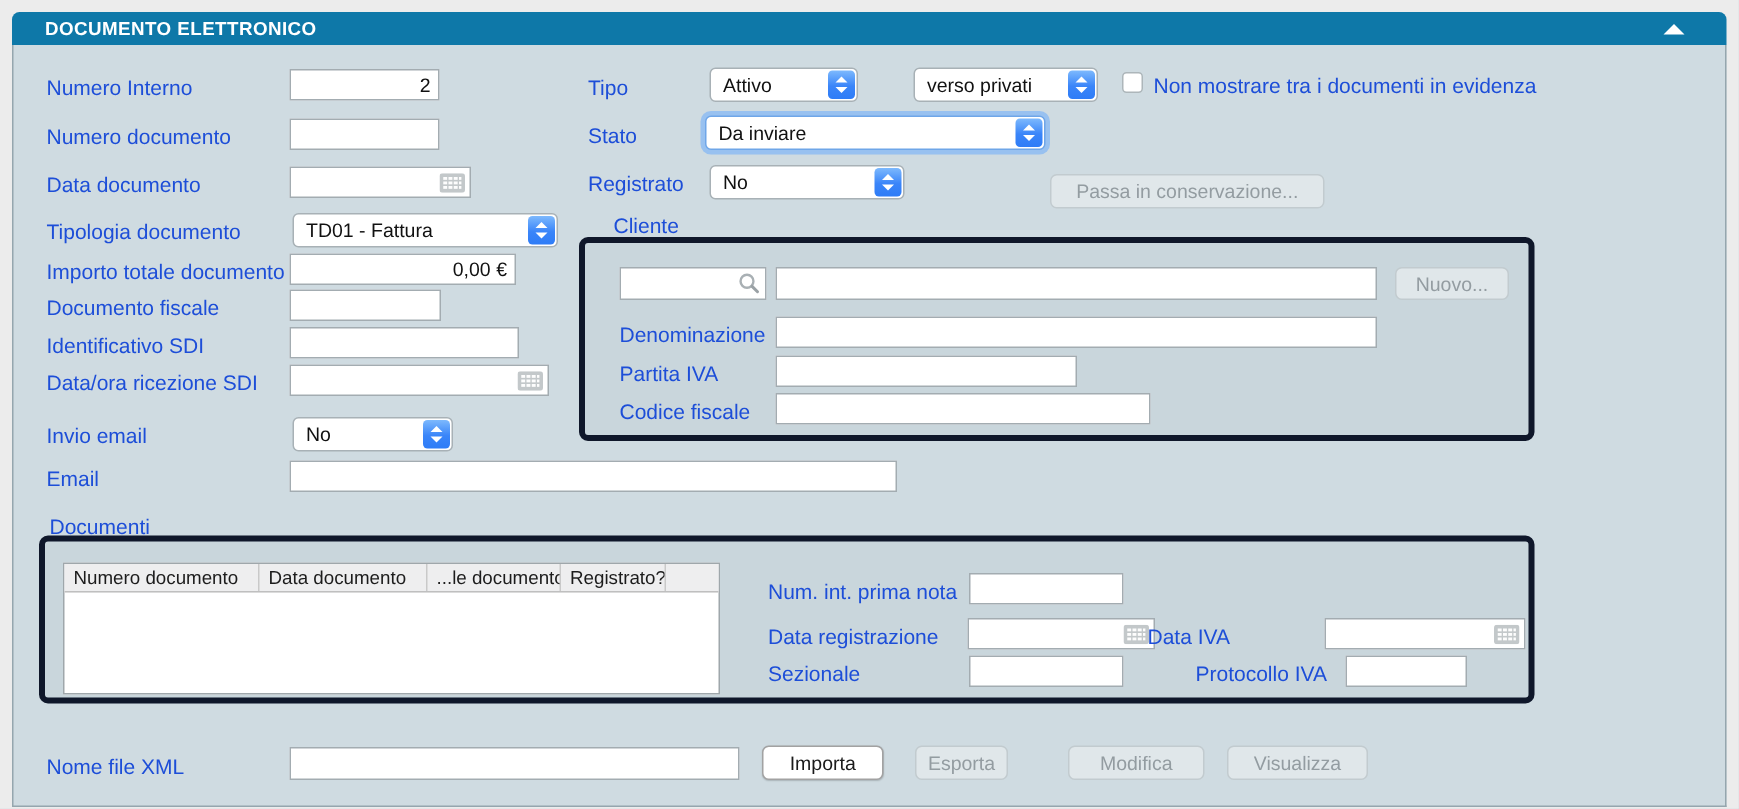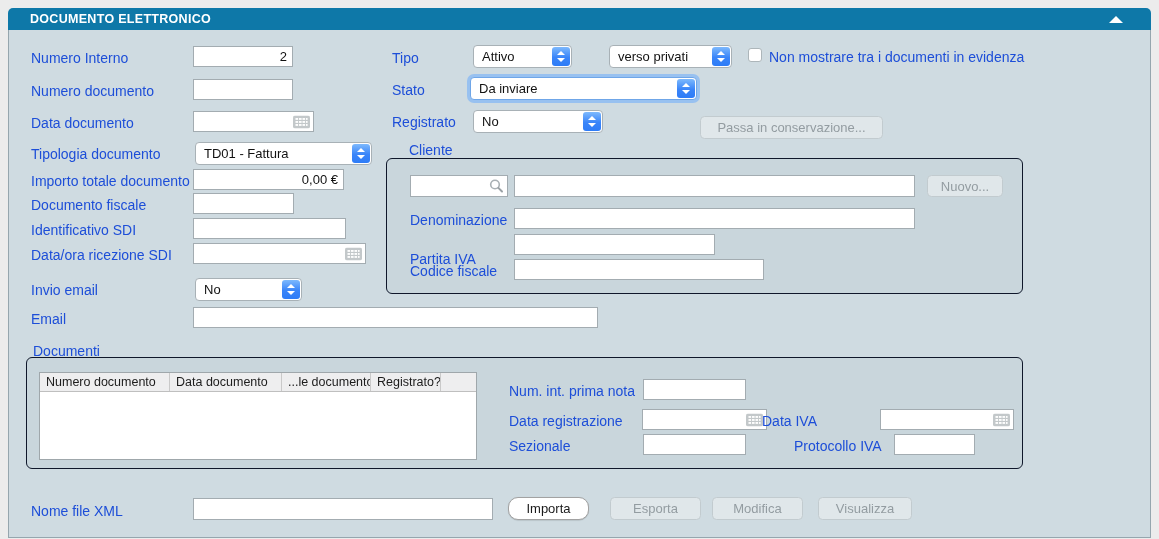--- a/index.html
+++ b/index.html
@@ -30,21 +30,21 @@
                 border-left:4px solid transparent; border-right:4px solid transparent; border-bottom:4.5px solid #fff; }
   .dd .dd-btn::after { content:""; position:absolute; left:5px; bottom:4px; width:0; height:0;
                 border-left:4px solid transparent; border-right:4px solid transparent; border-top:4.5px solid #fff; }
   .dd.focused { box-shadow:0 0 0 3px rgba(115,175,250,.6); border-color:#6FA6E8; }
 
   .btn { position:absolute; height:23px; border-radius:4.5px; font-size:13px; text-align:center;
          line-height:21px; font-family:"Liberation Sans", sans-serif; white-space:nowrap; }
   .btn.on  { background:#fff; border:1px solid #A2A2A2; color:#1a1a1a; box-shadow:0 0.5px 1px rgba(0,0,0,.18); }
   .btn.off { background:#E0E7EA; border:1px solid #C2CBCF; color:#939CA1; }
 
-  .group { position:absolute; background:#C9D6DC; border:1px solid #0f172a; border-radius:6px; }
+  .group { position:absolute; background:#C9D6DC; border:4px solid #0f172a; border-radius:6px; }
 
   .cb { position:absolute; width:14px; height:14px; background:#fff; border:1px solid #ADB6BA; border-radius:3px; }
 
   .icon-right { position:absolute; top:50%; transform:translateY(-50%); right:3px; line-height:0; }
 
   .table { position:absolute; background:#fff; border:1px solid #9FA7AB; }
   .thead { display:flex; height:19px; background:#EEEEEF; border-bottom:1px solid #BFBFBF; }
   .th { font-size:12.5px; color:#1c1c1c; padding:2px 5px 0 6px; border-right:1px solid #C9C9C9; overflow:hidden; white-space:nowrap; }
   .th:last-child { border-right:none; }
   .tbody { width:100%; }
@@ -171,21 +171,21 @@
               <line x1="9.4" y1="9.4" x2="13" y2="13" stroke="#9AA1A5" stroke-width="2" stroke-linecap="round"></line>
             </svg>
         </span>
       </div>
       <input class="inp" style="left: 127px; top: 16px; width: 401px; height: 22px;" value="">
       <button class="btn off" style="left:540px; top:16px; width:76px; height:22px;">Nuovo...</button>
 
       <span class="lbl" style="left:23px; top:53px;">Denominazione</span>
       <input class="inp" style="left: 127px; top: 49px; width: 401px;" value="">
 
-      <span class="lbl" style="left:23px; top:92px;">Partita IVA</span>
+      <span class="lbl" style="left:23px; top:79px;">Partita IVA</span>
       <input class="inp" style="left: 127px; top: 75px; width: 201px;" value="">
 
       <span class="lbl" style="left:23px; top:104px;">Codice fiscale</span>
       <input class="inp" style="left: 127px; top: 100px; width: 250px;" value="">
     </div>
 
     <span class="lbl" style="left:24px; top:313px;">Documenti</span>
     <div class="group" style="left:17px; top:327px; width:997px; height:112px;">
 
       <div class="table" style="left:12px; top:14px; width:438px; height:88px;">
@@ -250,19 +250,19 @@
 
       <span class="lbl" style="left:482px; top:80px;">Sezionale</span>
       <input class="inp" style="left: 616px; top: 76px; width: 103px;" value="">
 
       <span class="lbl" style="left:767px; top:80px;">Protocollo IVA</span>
       <input class="inp" style="left: 867px; top: 76px; width: 81px;" value="">
     </div>
 
     <span class="lbl" style="left:22px; top:473px;">Nome file XML</span>
     <input class="inp" style="left: 184px; top: 468px; width: 300px; height: 22px;" value="">
-    <button class="btn on" style="left:499px; top:467px; width:81px;border-radius:10px;">Importa</button>
-    <button class="btn off" style="left:601px; top:467px; width:91px;">Esporta</button>
+    <button class="btn on" style="left:499px; top:467px; width:81px;">Importa</button>
+    <button class="btn off" style="left:601px; top:467px; width:62px;">Esporta</button>
     <button class="btn off" style="left:703px; top:467px; width:91px;">Modifica</button>
     <button class="btn off" style="left:809px; top:467px; width:94px;">Visualizza</button>
 
   </div>
 </div>
 
 </body></html>

